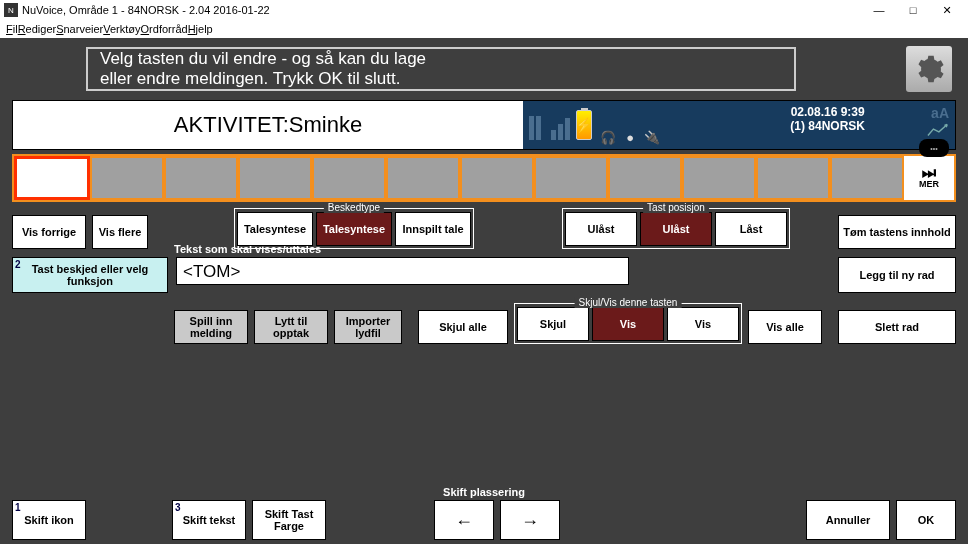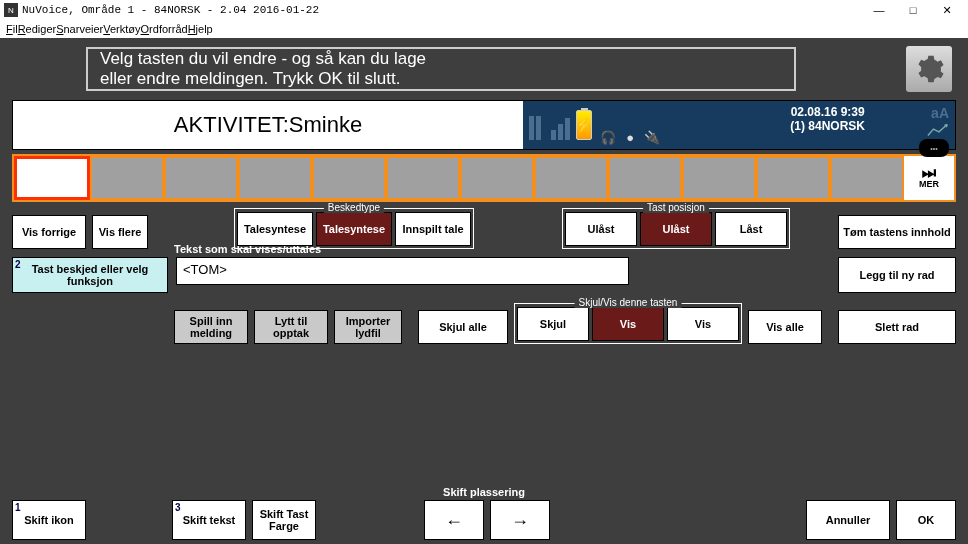--- a/index.html
+++ b/index.html
@@ -1,20 +1,20 @@
 <!DOCTYPE html>
 <html><head>
 <meta charset="utf-8">
 <style>
   * { box-sizing: border-box; margin: 0; padding: 0; font-family: Arial, sans-serif; }
   body { width: 968px; height: 544px; background: #fff; overflow: hidden; position: relative; }
   
   .titlebar { height: 20px; background: #fff; display: flex; align-items: center; padding: 0 4px; font-size: 11px; }
   .titlebar-icon { width: 14px; height: 14px; background: #333; margin-right: 4px; display:inline-flex; align-items:center; justify-content:center; color:#fff; font-size:8px; }
-  .titlebar-title { flex: 1; font-family: Liberation Mono, monospace; }
+  .titlebar-title { flex: 1; }
   .titlebar-controls { display: flex; gap: 0; }
   .titlebar-btn { width: 34px; height: 20px; display: flex; align-items: center; justify-content: center; font-size: 11px; cursor: pointer; }
   
   .menubar { height: 18px; background: #fff; display: flex; padding: 0 6px; font-size: 11px; align-items: center; }
   .menu-item { cursor: pointer; }
   .menu-item .underline { text-decoration: underline; }
   
   .app-area { background: #3e3e3e; height: 506px; position: relative; }
   
   .top-msg-row { display:flex; align-items:center; padding: 8px 12px 4px 12px; gap: 20px;}
@@ -51,21 +51,21 @@
   .btn.gray { background:#c9c9c9; }
   .btn.cyan { background:#c8f0f0; }
   
   .group { position:relative; display:flex; gap:3px; border:1px solid #fff; padding:3px 2px 2px 2px; }
   .group-label { position:absolute; top:-7px; left:50%; transform:translateX(-50%); background:#3e3e3e; color:#fff; font-size:10px; padding:0 4px; white-space:nowrap; }
   
   .label-white { color:#fff; font-size:11px; font-weight:bold; }
   
   .text-row { display:flex; gap:6px; margin-top:8px; align-items:flex-start; }
   .text-input-wrap { flex:1; }
-  .text-input { background:#fff; border:1px solid #000; height:28px; padding:4px 6px; font-size:13px; width: 453px; margin-left:2px; }
+  .text-input { background:#fff; border:1px solid #000; height:28px; padding:4px 6px; font-size:17px; width: 453px; margin-left:2px; }
   .step-num { position:absolute; top:1px; left:2px; font-size:10px; color:#004; font-weight:bold;}
   .step-btn { position:relative; }
   
   .bottom-bar { position:absolute; bottom:4px; left:12px; right:12px; display:flex; gap:6px; align-items:flex-end; }
   .skift-label { position:absolute; bottom:46px; left:50%; transform:translateX(-50%); color:#fff; font-size:11px; font-weight:bold;}
   .arrow-btn { width:60px; font-size:18px; }
   
   .spacer { flex:1; }
 </style>
 </head>
@@ -224,21 +224,21 @@
   <div class="bottom-bar">
     <div class="btn step-btn" style="width:74px; height:40px;">
       <span class="step-num">1</span>
       <span>Skift ikon</span>
     </div>
     <div style="width:74px"></div>
     <div class="btn step-btn" style="width:74px; height:40px;">
       <span class="step-num">3</span>
       <span>Skift tekst</span>
     </div>
-    <div class="btn" style="width:64px; height:40px;">Skift Tast Farge</div>
+    <div class="btn" style="width:74px; height:40px;">Skift Tast Farge</div>
 
     <div style="flex:0 0 96px"></div>
     <div class="btn arrow-btn" style="height:40px;">
       <span>←</span>
     </div>
     <div class="btn arrow-btn" style="height:40px;">
       <span>→</span>
     </div>
 
     <div class="spacer"></div>

